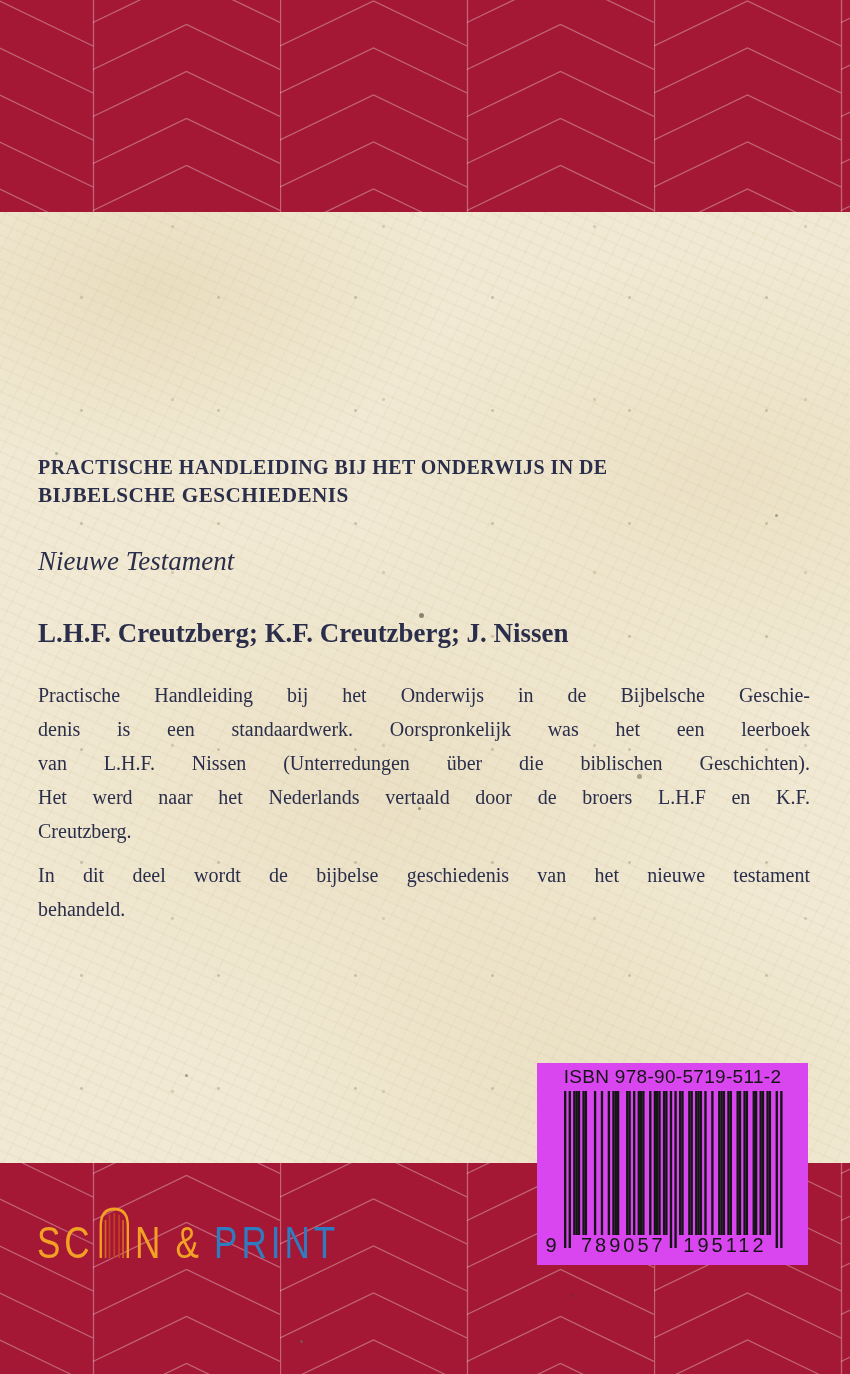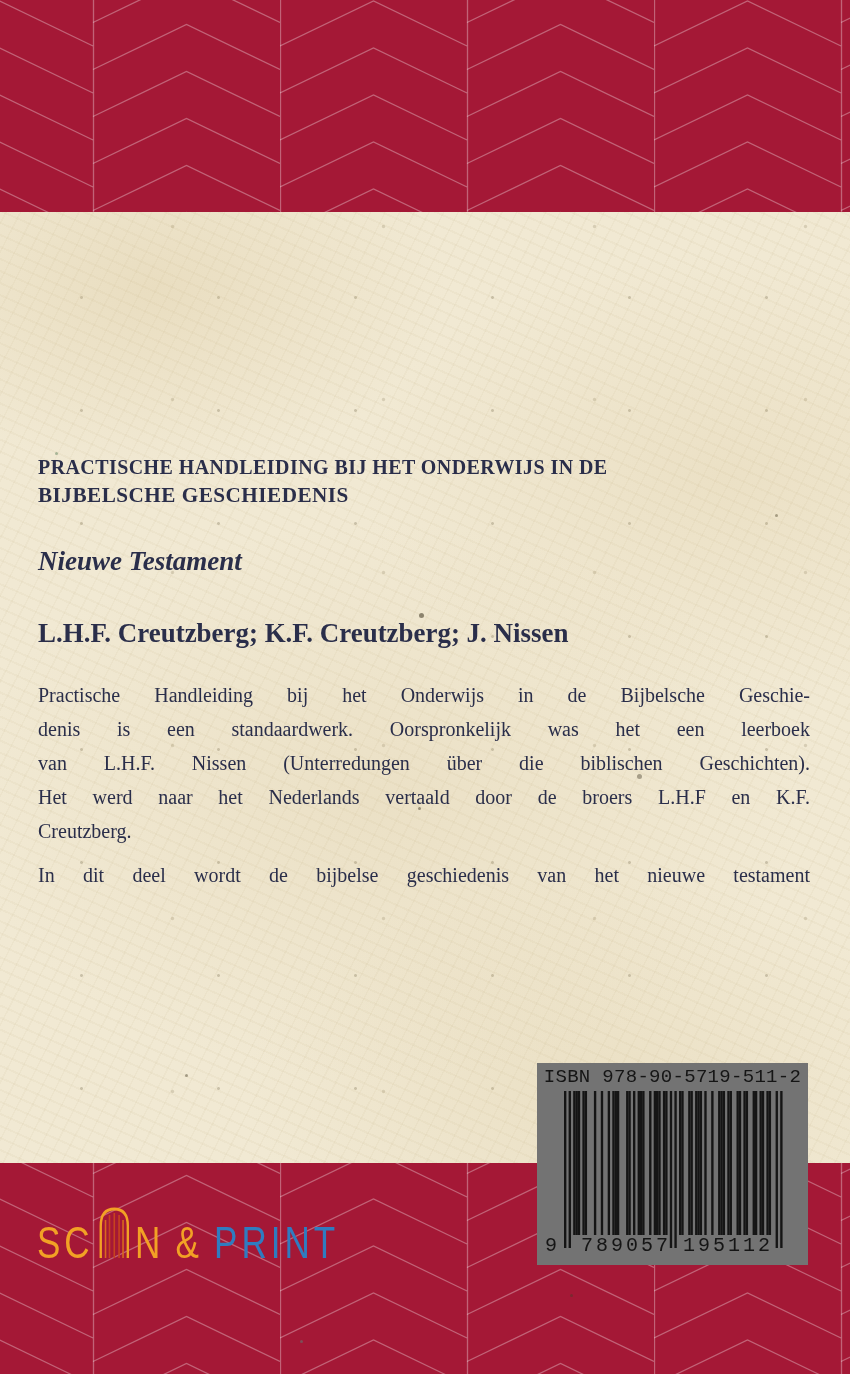--- a/index.html
+++ b/index.html
@@ -42,37 +42,37 @@
   }
 
   .title{
     position:absolute; left:38px; top:453px; width:772px;
     color:var(--ink,#2a2e4a); font-weight:bold; font-size:22px; line-height:28px;
     letter-spacing:.5px;
   }
   .tline{display:inline-block; white-space:nowrap; vertical-align:top;}
   .subtitle{
     position:absolute; left:38px; top:546px;
-    color:var(--ink,#2a2e4a); font-weight:bold; font-style:italic; font-size:27px; white-space:nowrap;
+    color:var(--ink,#2a2e4a); font-weight:normal; font-style:italic; font-size:27px; white-space:nowrap;
   }
   .authors{
     position:absolute; left:38px; top:617px;
     color:var(--ink,#2a2e4a); font-weight:bold; font-size:28px; white-space:nowrap;
   }
   .desc{
     position:absolute; left:38px; top:678px; width:772px;
     color:var(--ink,#2a2e4a); font-size:20px; line-height:34px;
   }
   .dline{text-align:justify; text-align-last:justify;}
   .dline.last{text-align-last:left;}
   .dline.para{margin-top:10px;}
 
   .bcbox{
     position:absolute; left:537px; top:1063px; width:271px; height:202px;
-    background:#737373; font-family:Liberation Mono, monospace; color:#151515;
+    background:#d946ef; font-family:Liberation Sans, sans-serif; color:#151515;
   }
   .bclabel{position:absolute; left:0; top:3px; width:100%; text-align:center;
     font-size:19px; letter-spacing:.3px; white-space:nowrap;}
   .bcsvg{position:absolute; left:27px; top:28px;}
   .bcd{position:absolute; top:171px; font-size:20px; text-align:center;}
   .bcd1{left:2px;  width:24px;}
   .bcd2{left:44px; width:84px; letter-spacing:3px;}
   .bcd3{left:146px;width:84px; letter-spacing:3px;}
 
   .logo{
@@ -128,20 +128,21 @@
   <div class="authors" style="transform-origin: left bottom; transform: scaleX(0.9619);">L.H.F. Creutzberg; K.F. Creutzberg; J. Nissen</div>
 
   <div class="desc">
 
   <div class="dline just">Practische Handleiding bij het Onderwijs in de Bijbelsche Geschie-</div>
       <div class="dline just">denis is een standaardwerk. Oorspronkelijk was het een leerboek</div>
       <div class="dline just">van L.H.F. Nissen (Unterredungen über die biblischen Geschichten).</div>
       <div class="dline just">Het werd naar het Nederlands vertaald door de broers L.H.F en K.F.</div>
       <div class="dline last">Creutzberg.</div>
       <div class="dline para">In dit deel wordt de bijbelse geschiedenis van het nieuwe testament</div>
+      <div class="dline last">behandeld.</div>
     </div>
 
   <div class="bcbox">
     <div class="bclabel">ISBN 978-90-5719-511-2</div>
     <svg class="bcsvg" id="ean-svg" width="219" height="158">
         <rect x="0.00" y="0" width="2.36" height="157" fill="#151515"></rect>
         <rect x="4.60" y="0" width="2.36" height="157" fill="#151515"></rect>
         <rect x="9.20" y="0" width="2.36" height="144" fill="#151515"></rect>
         <rect x="11.50" y="0" width="2.36" height="144" fill="#151515"></rect>
         <rect x="13.80" y="0" width="2.36" height="144" fill="#151515"></rect>

